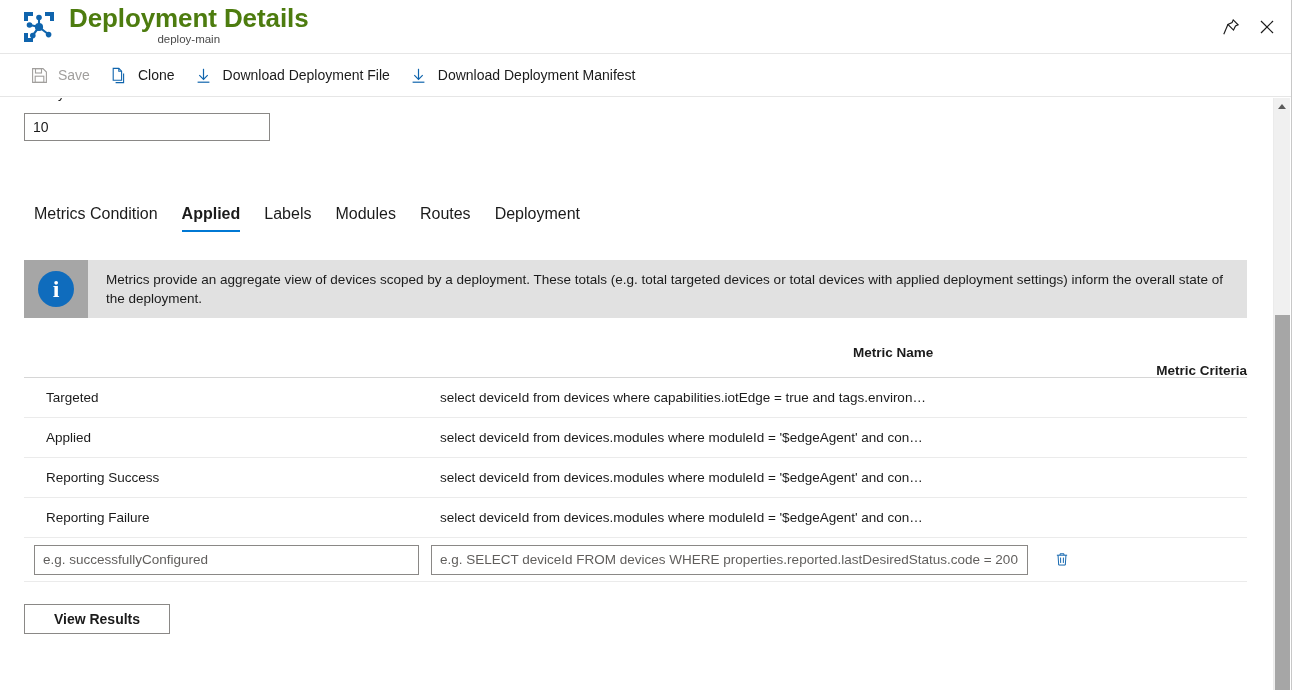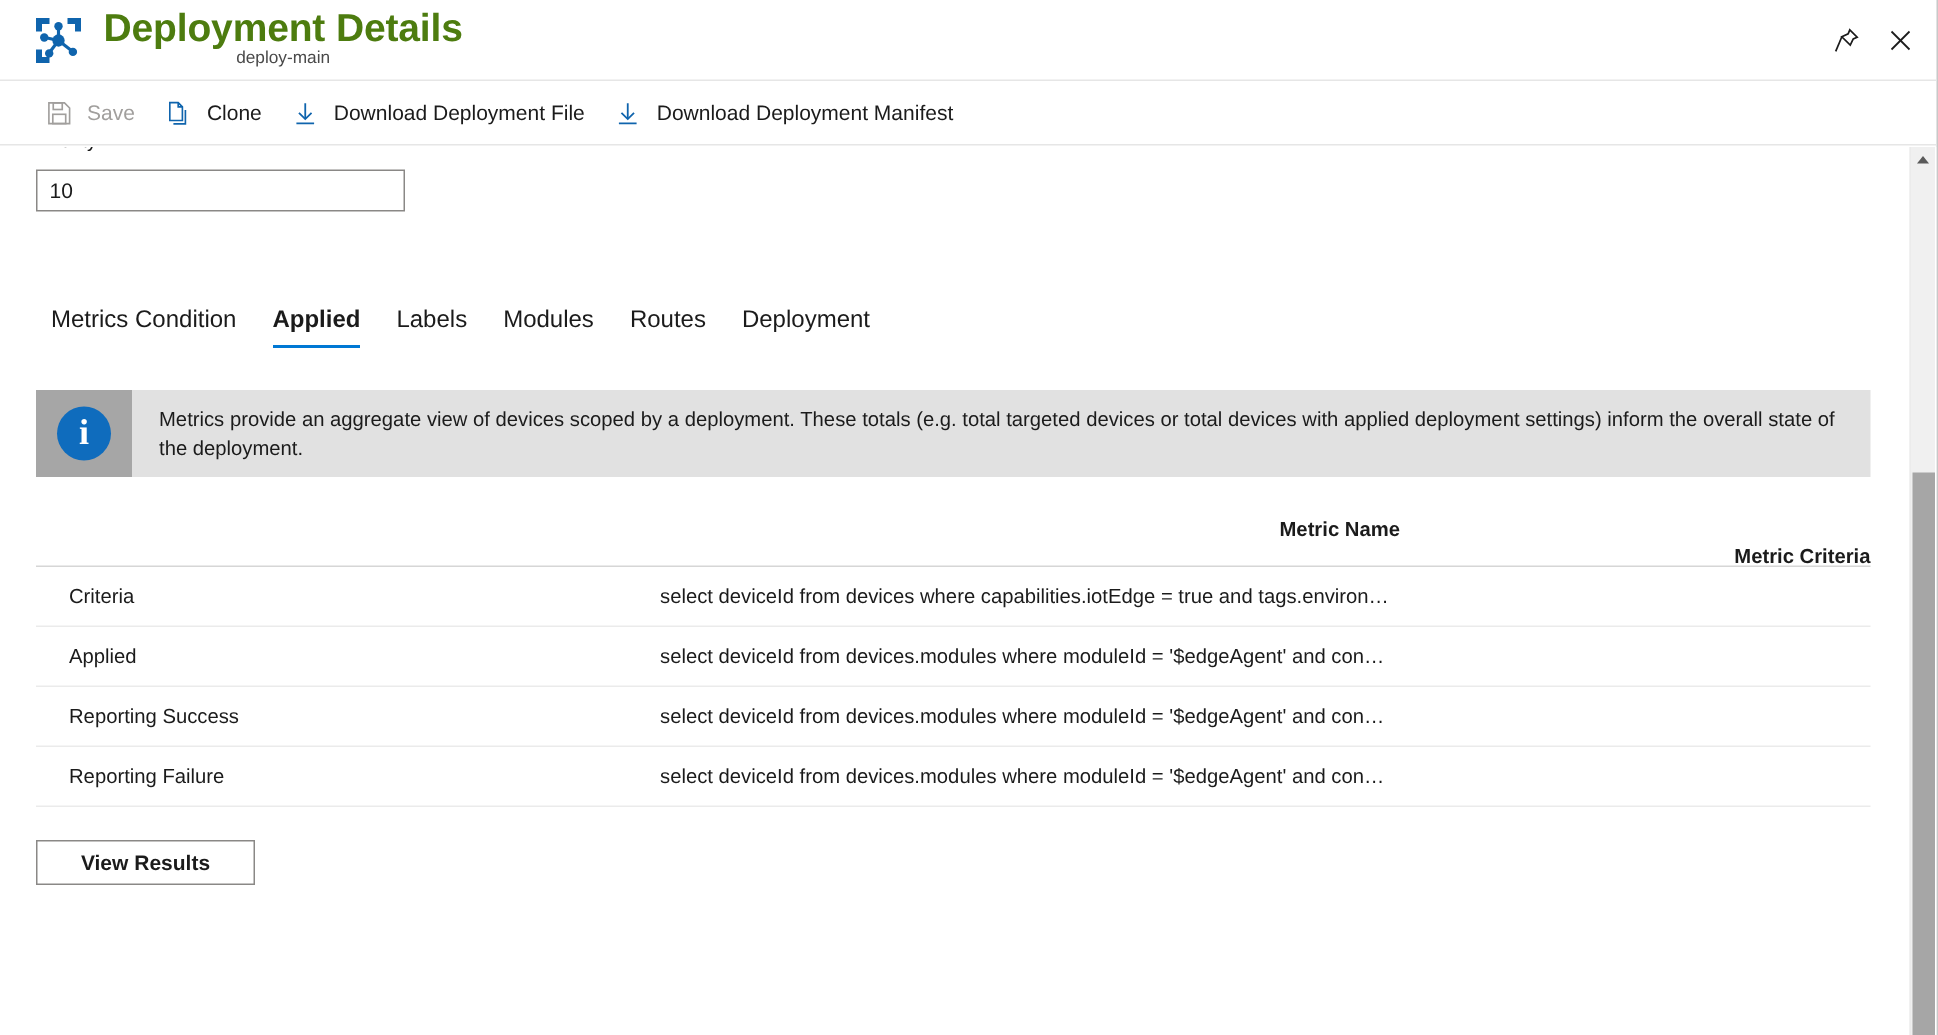--- a/index.html
+++ b/index.html
@@ -420,39 +420,52 @@
 
       
       <div class="metrics-table">
 
         <div class="mt-row mt-head">
           <div class="mt-cell mt-name">Metric Name</div>
           <div class="mt-cell mt-crit">Metric Criteria</div>
         </div>
 
         <div class="mt-row">
-          <div class="mt-cell mt-name">Criteria</div>
+          <div class="mt-cell mt-name">Targeted</div>
           <div class="mt-cell mt-crit">select deviceId from devices where capabilities.iotEdge = true and tags.environ…</div>
         </div>
 
         <div class="mt-row">
           <div class="mt-cell mt-name">Applied</div>
           <div class="mt-cell mt-crit">select deviceId from devices.modules where moduleId = '$edgeAgent' and con…</div>
         </div>
 
         <div class="mt-row">
           <div class="mt-cell mt-name">Reporting Success</div>
           <div class="mt-cell mt-crit">select deviceId from devices.modules where moduleId = '$edgeAgent' and con…</div>
         </div>
 
         <div class="mt-row">
           <div class="mt-cell mt-name">Reporting Failure</div>
           <div class="mt-cell mt-crit">select deviceId from devices.modules where moduleId = '$edgeAgent' and con…</div>
         </div>
 
+        <div class="mt-inputrow">
+          <input class="mt-input mt-input-name" type="text" placeholder="e.g. successfullyConfigured" style="">
+          <input class="mt-input mt-input-crit" type="text" placeholder="e.g. SELECT deviceId FROM devices WHERE properties.reported.lastDesiredStatus.code = 200" style="">
+          <button class="trash-btn">
+            <svg width="19" height="19" viewBox="0 0 19 19" fill="none" stroke="#0f64ad" stroke-width="1.15">
+              <path d="M3.4 4.4 h12.2"></path>
+              <path d="M7.2 4.4 V2.7 h4.6 v1.7"></path>
+              <path d="M4.8 4.4 L5.6 16.1 h7.8 L14.2 4.4"></path>
+              <line x1="7.8" y1="7.2" x2="7.9" y2="13.6"></line>
+              <line x1="11.2" y1="7.2" x2="11.1" y2="13.6"></line>
+            </svg>
+          </button>
+        </div>
       </div>
 
       <button class="view-results">View Results</button>
     </div>
   </div>
 
   <div class="vscroll">
     <div class="vscroll-up">
       <span class="arrow-up"></span>
     </div>

